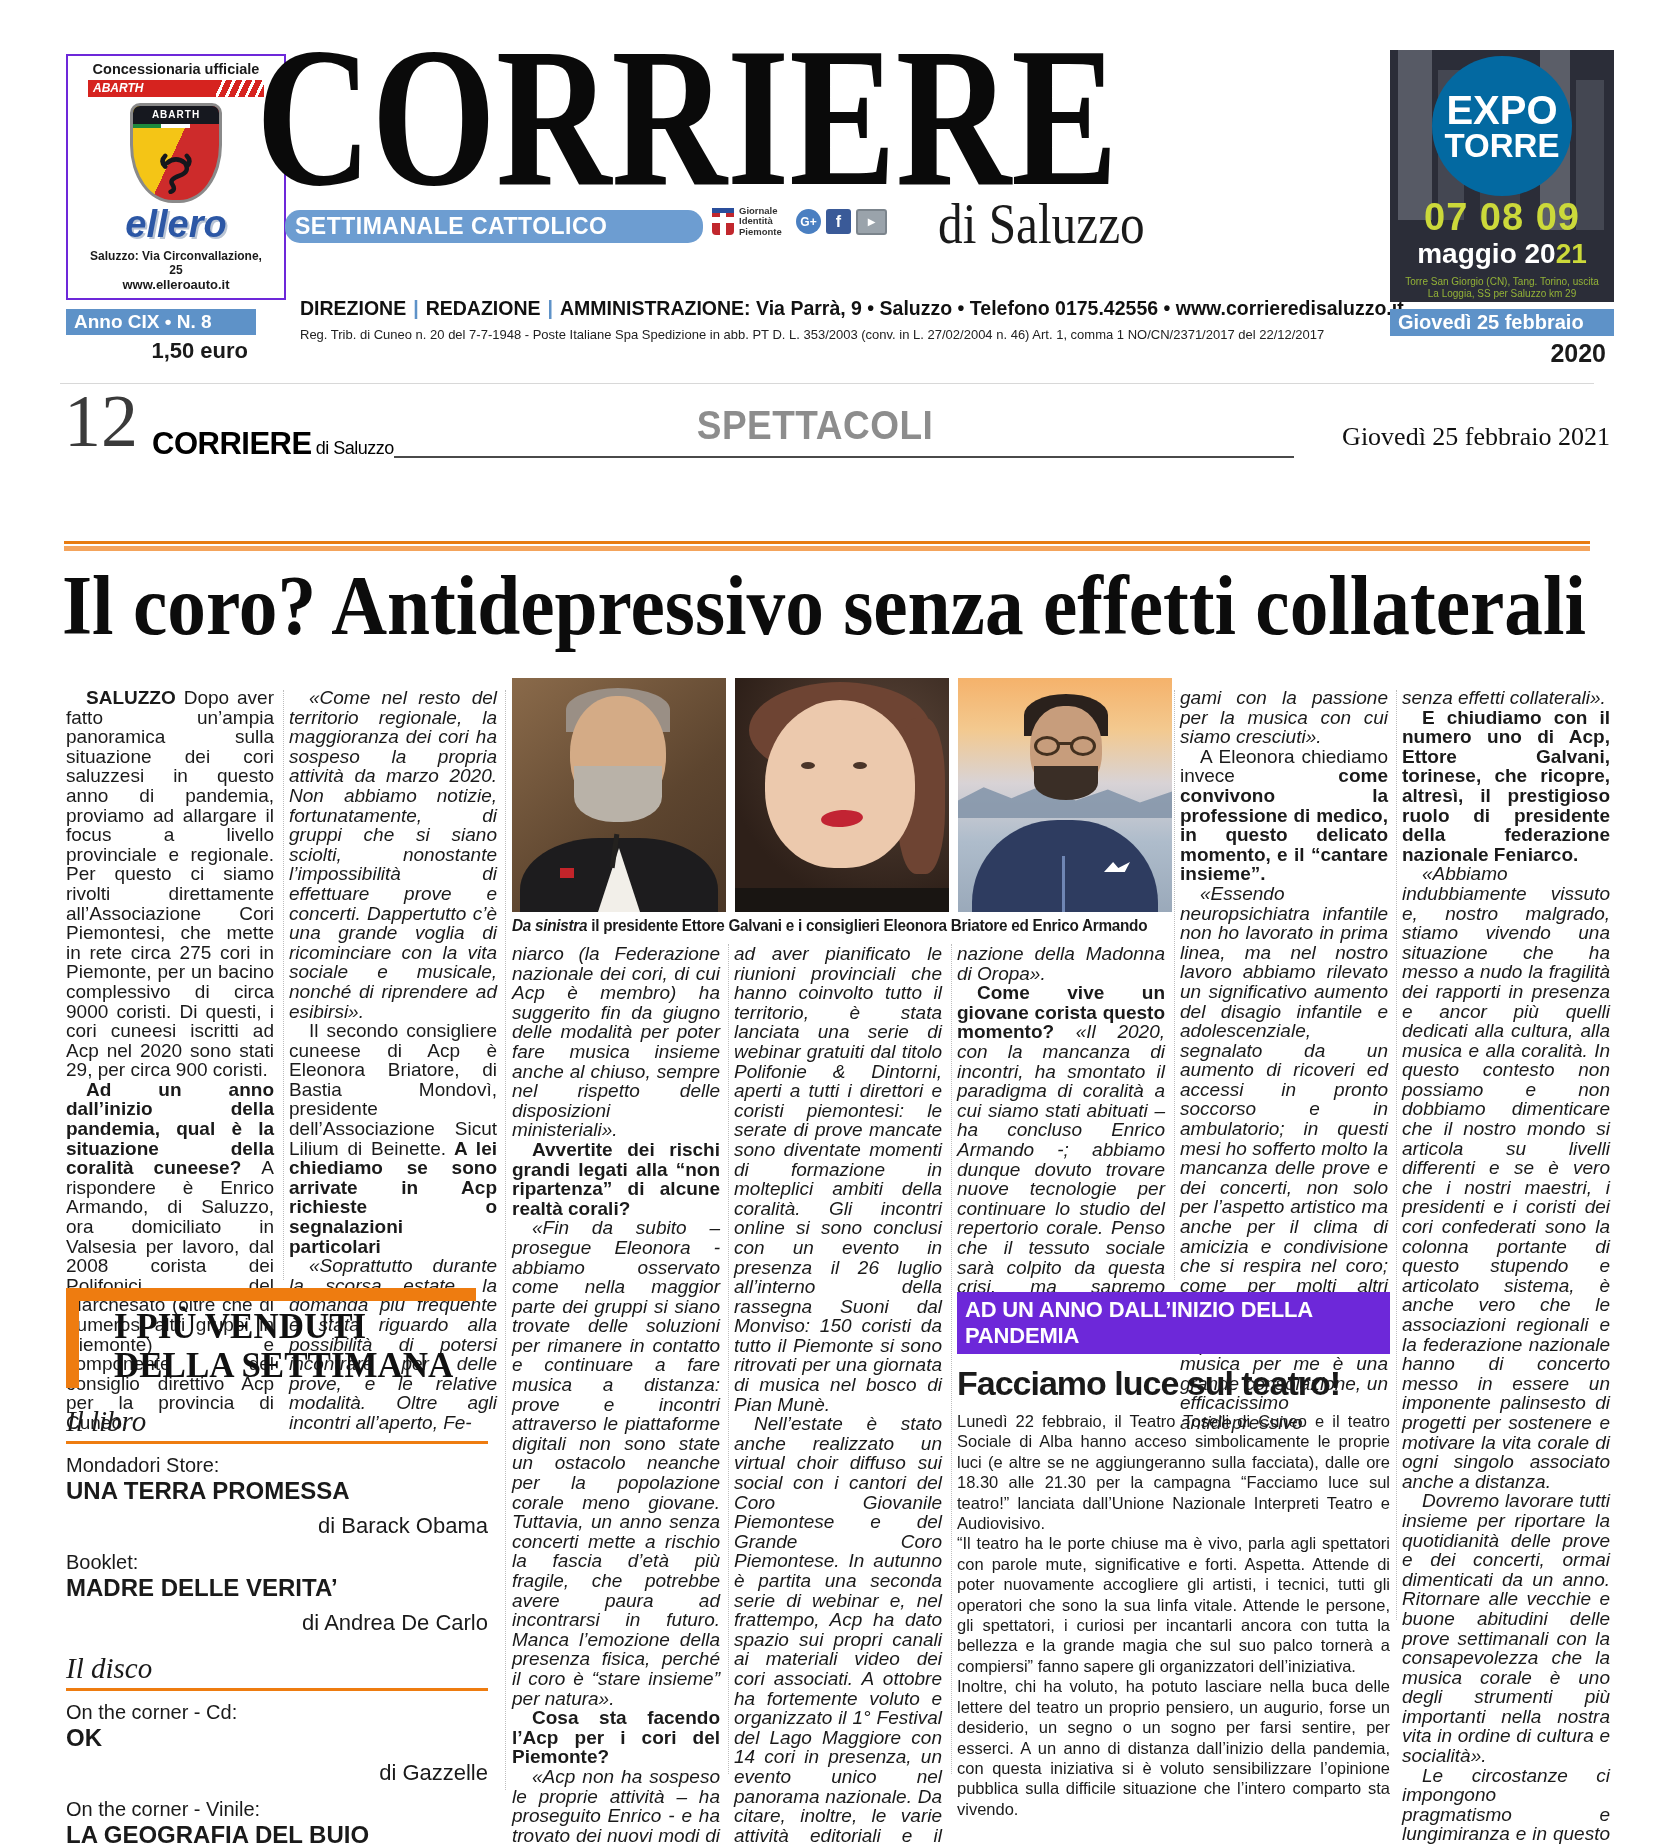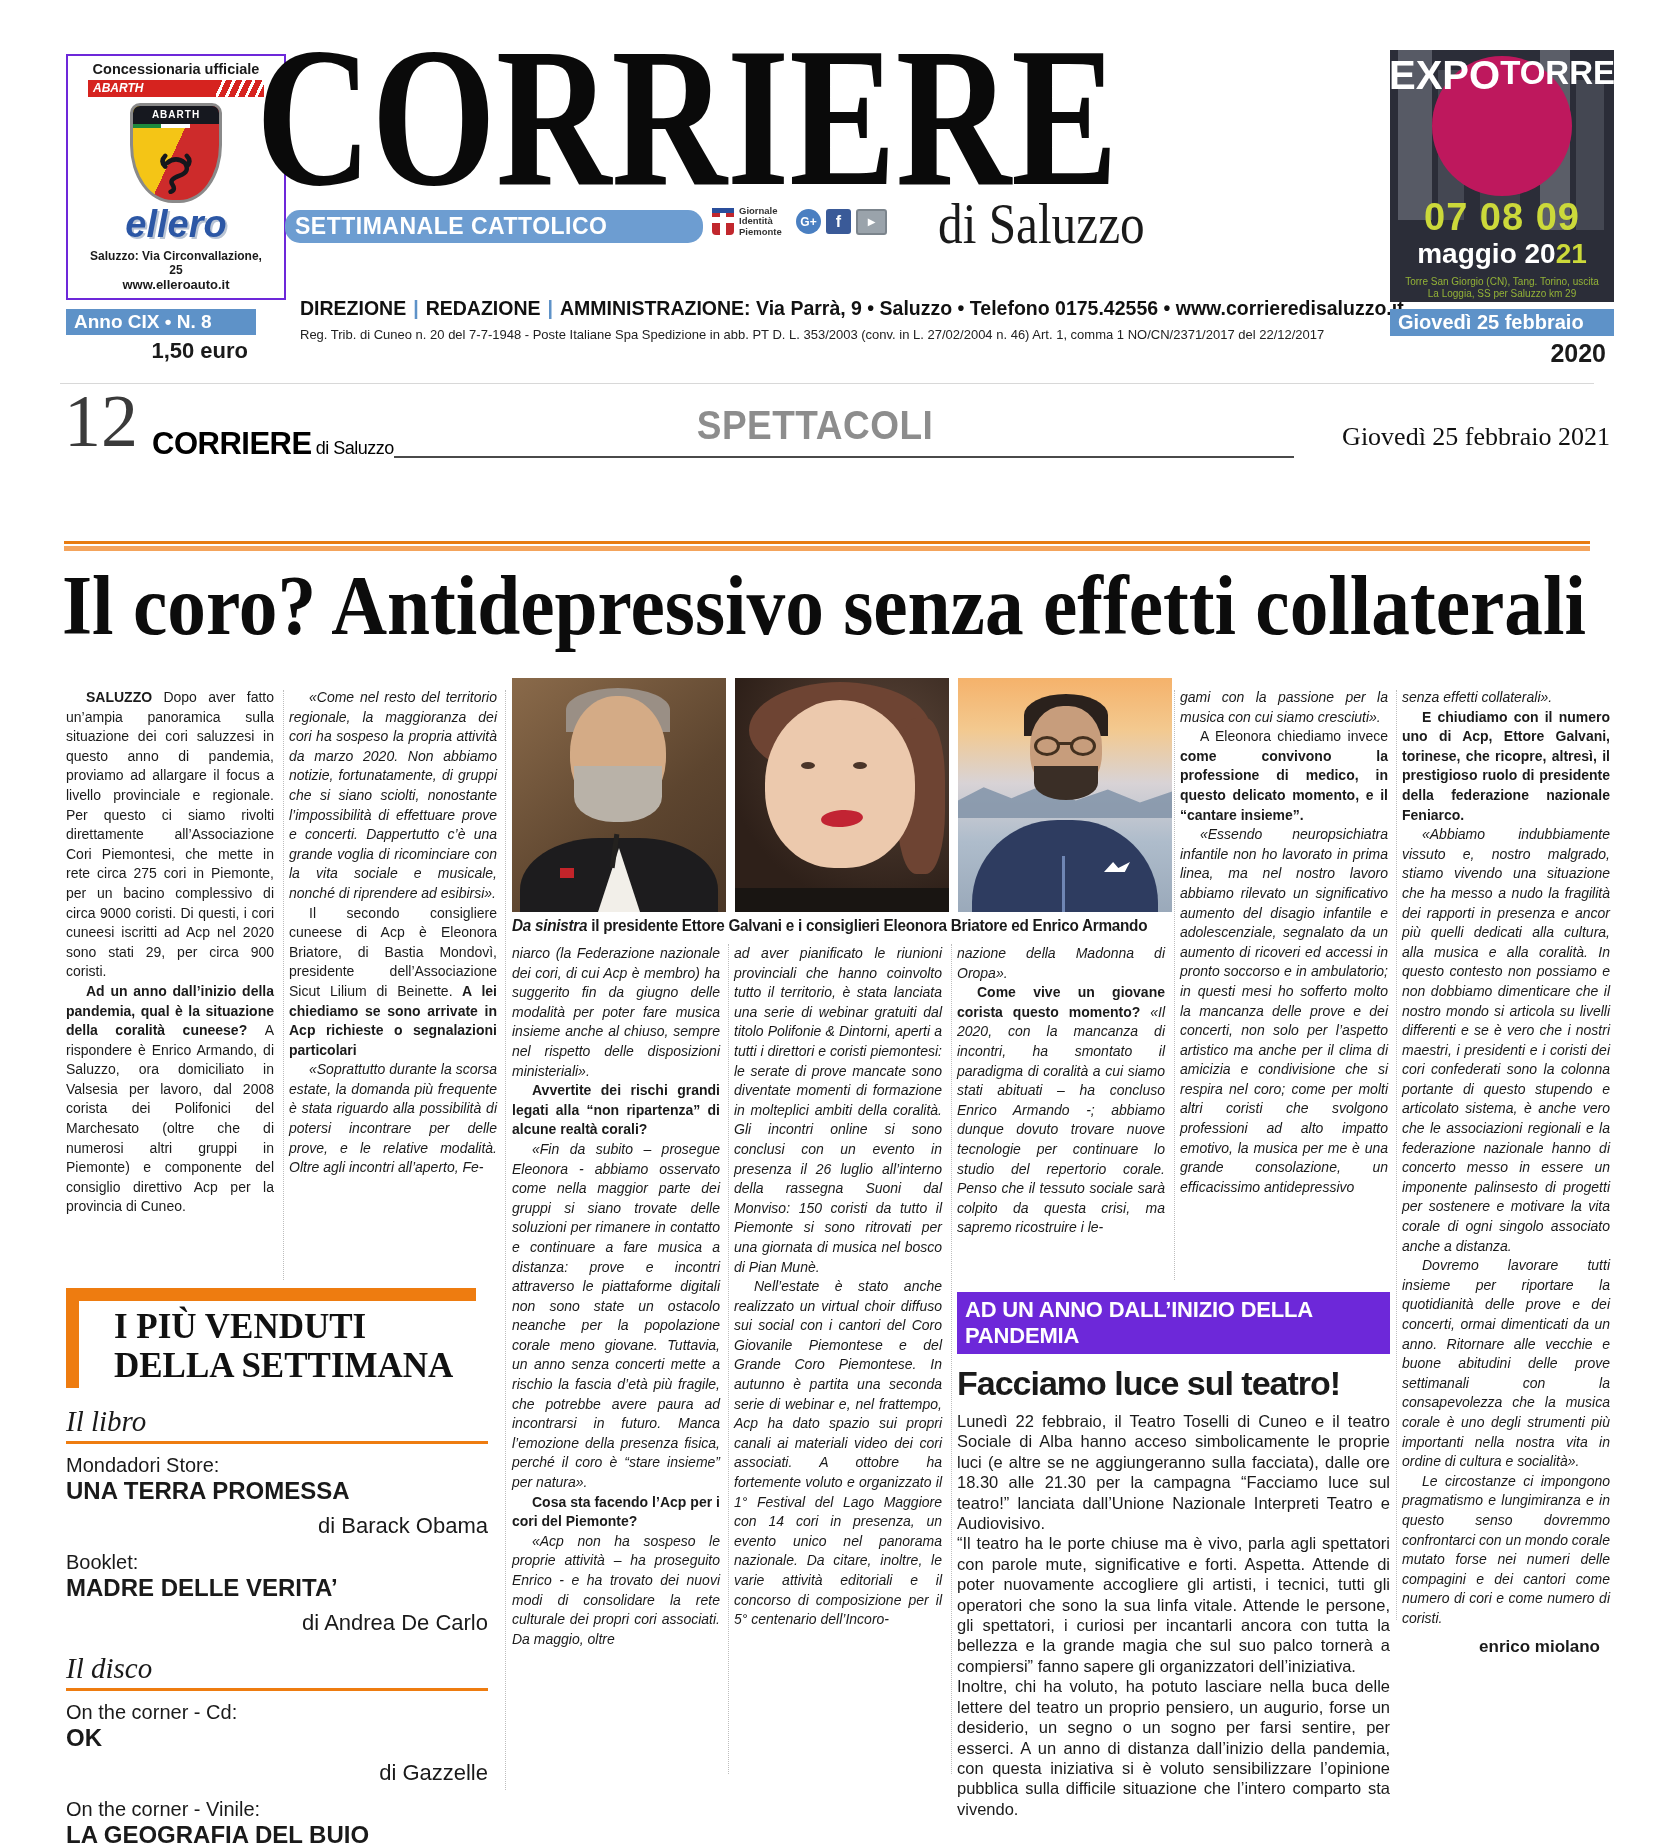--- a/index.html
+++ b/index.html
@@ -54,22 +54,22 @@
 
   
   .expo{left:1390px;top:50px;width:224px;height:252px;background:#2b2d38;overflow:hidden;text-align:center;}
   .sky{position:absolute;background:#595d68;opacity:.55;}
   .sky.s1{left:8px;top:0;width:34px;height:170px;background:#7b7f8a;}
   .sky.s2{left:48px;top:20px;width:26px;height:150px;}
   .sky.s3{left:150px;top:0;width:30px;height:180px;background:#83878f;}
   .sky.s4{left:186px;top:30px;width:28px;height:150px;}
   .sky.s5{left:90px;top:10px;width:40px;height:160px;background:#4a4d57;}
   .expo-circle{position:absolute;top:6px;left:50%;transform:translateX(-50%);width:140px;height:140px;
-               border-radius:50%;background:#be185d;color:#fff;font-weight:bold;
-               display:flex;flex-direction:row;justify-content:center;}
+               border-radius:50%;background:#0369a1;color:#fff;font-weight:bold;
+               display:flex;flex-direction:column;justify-content:center;}
   .expo-t1{font-size:40px;line-height:.95;}
   .expo-t2{font-size:33px;line-height:1;}
   .expo-dates{position:absolute;top:148px;width:100%;font-size:38px;font-weight:bold;color:#ccd93a;letter-spacing:1px;line-height:1;}
   .expo-month{position:absolute;top:190px;width:100%;font-size:28px;font-weight:bold;color:#fff;line-height:1;}
   .expo-year{color:#ccd93a;}
   .expo-venue1{position:absolute;top:226px;width:100%;font-size:10px;color:#93b237;line-height:1.1;}
   .expo-venue2{position:absolute;top:238px;width:100%;font-size:10px;color:#93b237;line-height:1.1;}
 
   .issue-bar{left:66px;top:309px;width:190px;height:26px;background:#5e92c8;color:#fff;font-weight:bold;
              font-size:19px;line-height:26px;padding-left:8px;box-sizing:border-box;}
@@ -96,21 +96,21 @@
   .krule1{left:64px;top:541px;width:1526px;height:3px;background:#e87c10;}
   .krule2{left:64px;top:546px;width:1526px;height:5px;background:#f4a45c;}
   .headline-svg{left:62px;top:552px;}
 
   
   .col{position:absolute;width:208px;}
   .col-0{left:66px;top:688px;}   .col-1{left:289px;top:688px;}
   .col-2{left:512px;top:944px;}  .col-3{left:734px;top:944px;}
   .col-4{left:957px;top:944px;}  .col-5{left:1180px;top:688px;}
   .col-6{left:1402px;top:688px;}
-  .bp{margin:0;font-size:14px;line-height:19.6px;text-align:justify;}
+  .bp{margin:0;font-size:19px;line-height:19.6px;text-align:justify;}
   .bp.ind{text-indent:20px;}
   .ital{font-style:italic;}
   .bld{font-weight:bold;}
   .byline{margin-top:8px;text-align:right;font-weight:bold;font-size:17px;padding-right:10px;}
 
   .vsep{position:absolute;width:0;border-left:1px dotted #bdbdbd;}
   .sep12{left:283px;top:690px;height:590px;} .sep23{left:505px;top:690px;height:1100px;}
   .sep34{left:728px;top:944px;height:830px;} .sep45{left:951px;top:944px;height:830px;}
   .sep56{left:1174px;top:690px;height:590px;} .sep67{left:1396px;top:690px;height:930px;}
 

